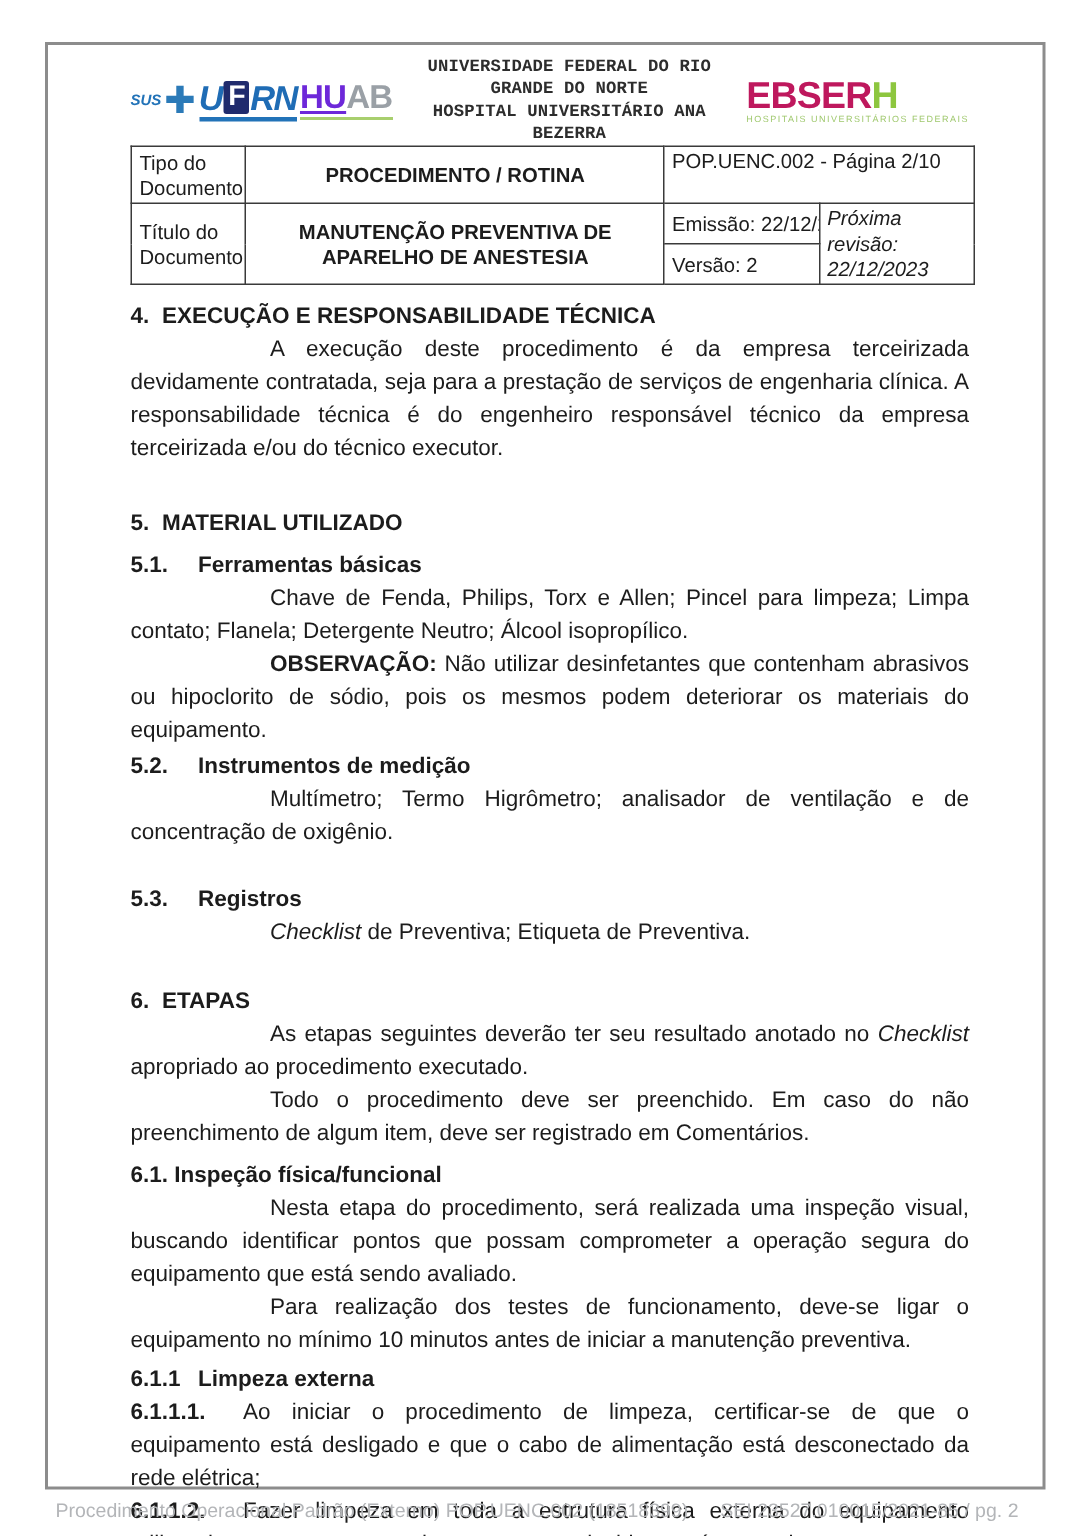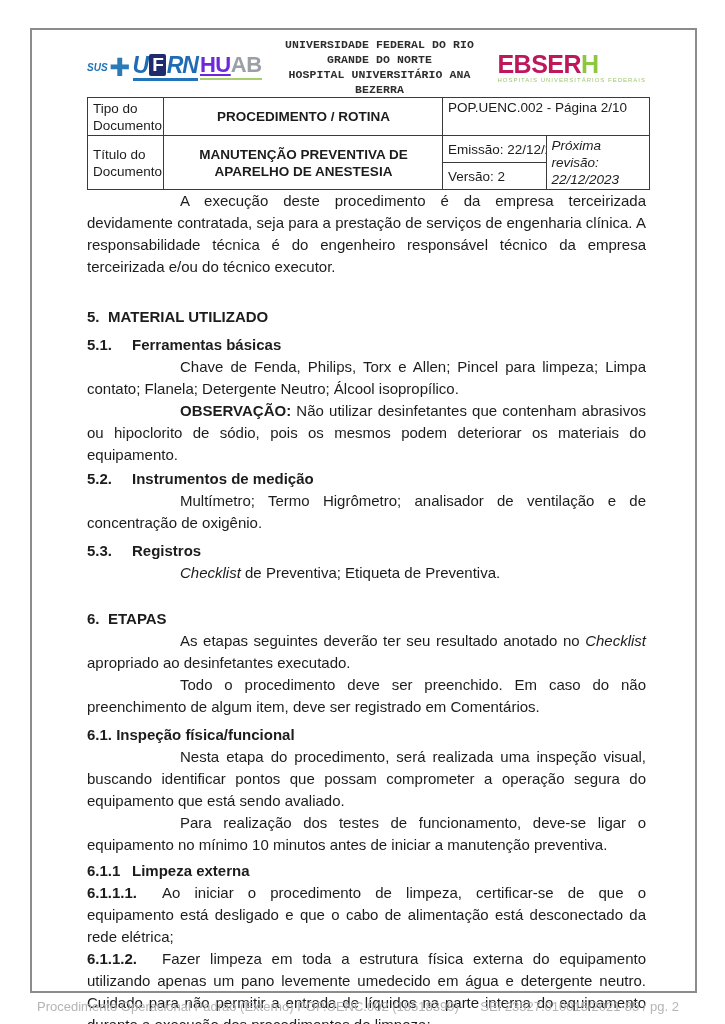--- a/index.html
+++ b/index.html
@@ -87,21 +87,21 @@
   .hn { display: inline-block; font-weight: bold; }
   .w21 { width: 21px; }
   .w45 { width: 45px; }
   .item { text-indent: 0; }
   .inum { display: inline-block; width: 75px; font-weight: bold; }
 
   .m-s4t  { margin-top: 10px; }
   .m-s5t  { margin-top: 28px; }
   .m-s51  { margin-top: 6px; }
   .m-s52  { margin-top: 2px; }
-  .m-s53  { margin-top: 6px; }
+  .m-s53  { margin-top: 23px; }
   .m-s6t  { margin-top: 24px; }
   .m-s61  { margin-top: 6px; }
   .m-s611 { margin-top: 4px; }
 
   
   .footer {
     position: absolute; left: 19px; top: 999px; width: 667px;
     display: flex; justify-content: space-between;
     padding: 0 7px 0 18px;
     font-size: 13px; color: #b3b5b8;
@@ -159,37 +159,38 @@
       <td class="c4 wrap2" rowspan="2">Próxima revisão: 22/12/2023</td>
     </tr>
     <tr class="r3">
       <td class="c3 small">Versão: 2</td>
     </tr>
   </tbody>
     </table>
 
   <div class="content">
 
+    <p class="h m-s4t"><span class="hn w21">4.</span><span>EXECUÇÃO E RESPONSABILIDADE TÉCNICA</span></p>
     <p class="p">A execução deste procedimento é da empresa terceirizada devidamente contratada, seja para a prestação de serviços de engenharia clínica. A responsabilidade técnica é do engenheiro responsável técnico da empresa terceirizada e/ou do técnico executor.</p>
 
     <p class="h m-s5t"><span class="hn w21">5.</span><span>MATERIAL UTILIZADO</span></p>
 
     <p class="h m-s51"><span class="hn w45">5.1.</span><span>Ferramentas básicas</span></p>
     <p class="p">Chave de Fenda, Philips, Torx e Allen; Pincel para limpeza; Limpa contato; Flanela; Detergente Neutro; Álcool isopropílico.</p>
 
     <p class="p"><b>OBSERVAÇÃO:</b><span> Não utilizar desinfetantes que contenham abrasivos ou hipoclorito de sódio, pois os mesmos podem deteriorar os materiais do equipamento.</span></p>
 
     <p class="h m-s52"><span class="hn w45">5.2.</span><span>Instrumentos de medição</span></p>
     <p class="p">Multímetro; Termo Higrômetro; analisador de ventilação e de concentração de oxigênio.</p>
 
     <p class="h m-s53"><span class="hn w45">5.3.</span><span>Registros</span></p>
     <p class="p"><i>Checklist</i><span> de Preventiva; Etiqueta de Preventiva.</span></p>
 
     <p class="h m-s6t"><span class="hn w21">6.</span><span>ETAPAS</span></p>
-    <p class="p"><span>As etapas seguintes deverão ter seu resultado anotado no </span><i>Checklist</i><span> apropriado ao desinfetantes executado.</span></p>
+    <p class="p"><span>As etapas seguintes deverão ter seu resultado anotado no </span><i>Checklist</i><span> apropriado ao procedimento executado.</span></p>
     <p class="p">Todo o procedimento deve ser preenchido. Em caso do não preenchimento de algum item, deve ser registrado em Comentários.</p>
 
     <p class="h m-s61">6.1. Inspeção física/funcional</p>
     <p class="p">Nesta etapa do procedimento, será realizada uma inspeção visual, buscando identificar pontos que possam comprometer a operação segura do equipamento que está sendo avaliado.</p>
     <p class="p">Para realização dos testes de funcionamento, deve-se ligar o equipamento no mínimo 10 minutos antes de iniciar a manutenção preventiva.</p>
 
     <p class="h m-s611"><span class="hn w45">6.1.1</span><span>Limpeza externa</span></p>
     <p class="p item"><span class="inum">6.1.1.1.</span><span>Ao iniciar o procedimento de limpeza, certificar-se de que o equipamento está desligado e que o cabo de alimentação está desconectado da rede elétrica;</span></p>
     <p class="p item"><span class="inum">6.1.1.2.</span><span>Fazer limpeza em toda a estrutura física externa do equipamento utilizando apenas um pano levemente umedecido em água e detergente neutro. Cuidado para não permitir a entrada de líquidos na parte interna do equipamento durante a execução dos procedimentos de limpeza;</span></p>
 

